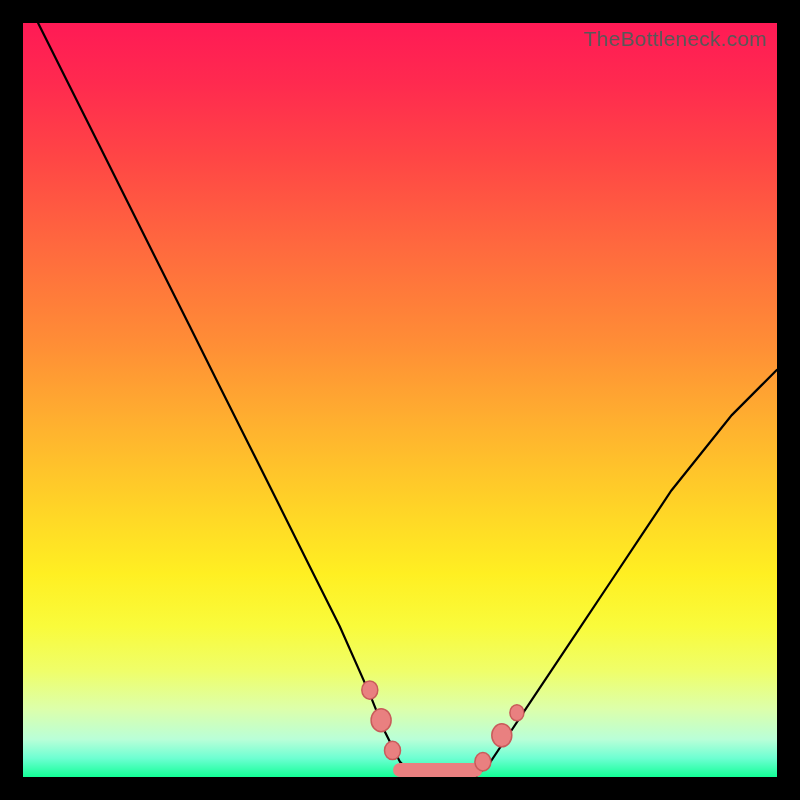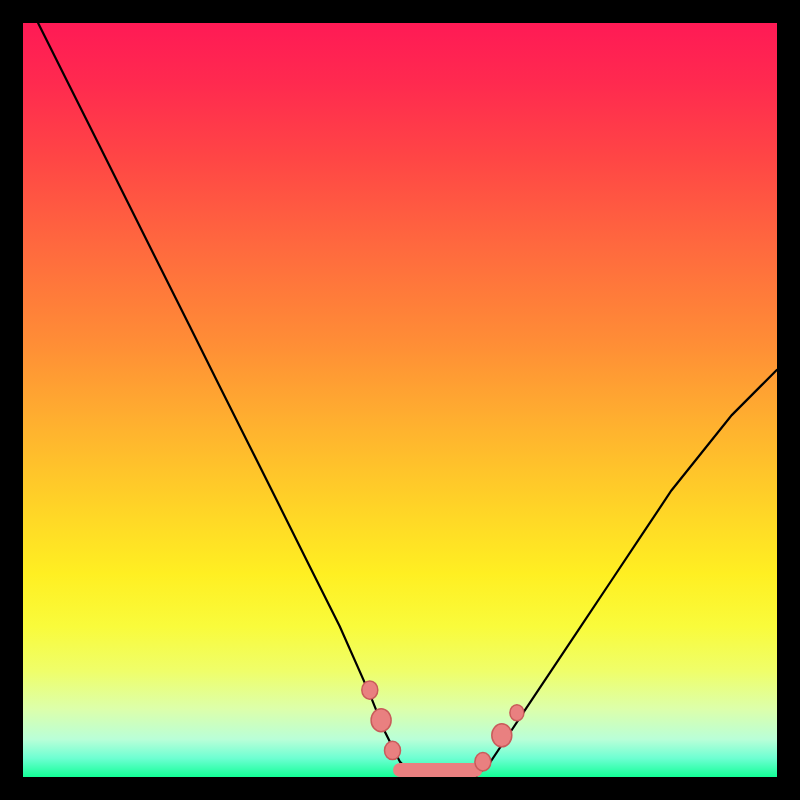--- a/index.html
+++ b/index.html
@@ -66,20 +66,21 @@
     fill: none;
     stroke: #e98080;
     stroke-width: 14;
     stroke-linecap: round;
   }
 </style>
 </head>
 <body>
 
 <div class="frame">
+  <div class="watermark">TheBottleneck.com</div>
   <svg class="plot" viewBox="0 0 754 754">
     <path id="curve-path" class="curve" d="M15.1 0.0 L45.2 60.3 L75.4 120.6 L105.6 181.0 L135.7 241.3 L165.9 301.6 L196.0 361.9 L226.2 422.2 L256.4 482.6 L286.5 542.9 L316.7 603.2 L346.8 671.1 L361.9 708.8 L377.0 738.9 L392.1 754.0 L407.2 754.0 L422.2 754.0 L437.3 754.0 L452.4 754.0 L467.5 738.9 L497.6 693.7 L527.8 648.4 L558.0 603.2 L588.1 558.0 L618.3 512.7 L648.4 467.5 L678.6 429.8 L708.8 392.1 L738.9 361.9 L754.0 346.8"></path>
     <path id="valley-path" class="flat-valley" d="M377.0 747.0 L452.4 747.0"></path>
     <g id="markers-group">
         <ellipse cx="346.8" cy="667.1" rx="8" ry="9.2" class="marker"></ellipse>
         <ellipse cx="358.1" cy="697.2" rx="10" ry="11.5" class="marker"></ellipse>
         <ellipse cx="369.5" cy="727.4" rx="8" ry="9.2" class="marker"></ellipse>
         <ellipse cx="459.9" cy="738.7" rx="8" ry="9.2" class="marker"></ellipse>
         <ellipse cx="478.8" cy="712.3" rx="10" ry="11.5" class="marker"></ellipse>
         <ellipse cx="493.9" cy="689.7" rx="7" ry="8.049999999999999" class="marker"></ellipse>

